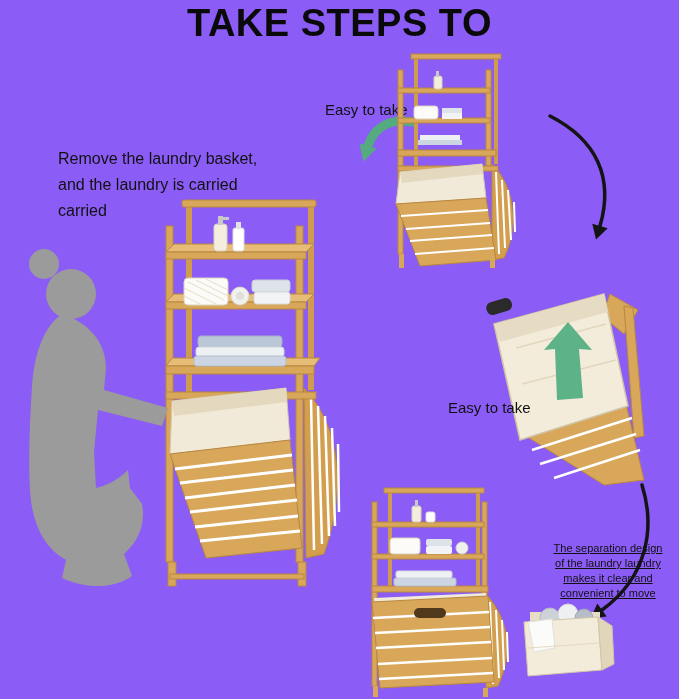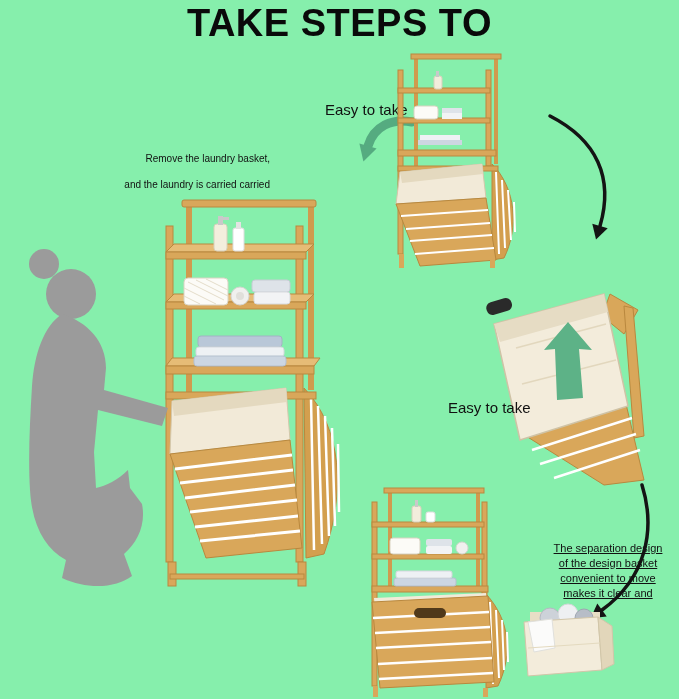--- a/index.html
+++ b/index.html
@@ -1,25 +1,25 @@
 <!DOCTYPE html>
 <html><head>
 <meta charset="utf-8">
 <style>
   html,body{margin:0;padding:0;background:#ffffff;}
   .stage{
-    position:relative;width:679px;height:699px;background:#86efac;overflow:hidden;
+    position:relative;width:679px;height:699px;background:#8b5cf6;overflow:hidden;
     font-family:"Liberation Sans", sans-serif;color:#0a0a0a;
   }
   .abs{position:absolute;}
   .page-title{
     top:0;left:0;width:679px;text-align:center;margin:0;
     font-size:38px;font-weight:800;letter-spacing:.5px;color:#0a0a0a;line-height:46px;
   }
-  .note{font-size:10px;line-height:26px;text-align:right;color:#111;}
+  .note{font-size:16px;line-height:26px;text-align:left;color:#111;}
   .note span{display:block;}
   .step-label{font-size:15px;color:#111;}
   .sep-note{font-size:11px;line-height:15px;text-align:center;color:#111;width:132px;}
   .sep-note span{display:block;text-decoration:underline;}
   svg{display:block;}
 </style>
 </head>
 <body>
 
 <div class="stage">
@@ -187,18 +187,18 @@
     <circle cx="48" cy="16" r="10" fill="#eef0f2" stroke="#d4d7da"></circle>
     <circle cx="64" cy="20" r="9" fill="#b7bdc7" stroke="#9fa6b1"></circle>
     <polygon points="4,24 78,19 82,72 8,78" fill="#f3ecdb" stroke="#d2c6a9"></polygon>
     <polygon points="78,19 92,28 94,66 82,72" fill="#e2d6ba" stroke="#d2c6a9"></polygon>
     <polygon points="8,24 32,21 35,50 14,54" fill="#fbfbfa" stroke="#e0e0dc"></polygon>
     <path d="M8 50 L80 45" stroke="#e4dabf" fill="none"></path>
   </svg>
 
   <div class="abs sep-note" style="left:542px;top:541px;">
     <span>The separation design</span>
-    <span>of the design basket</span>
+    <span>of the laundry laundry</span>
+    <span>makes it clear and</span>
     <span>convenient to move</span>
-    <span>makes it clear and</span>
   </div>
 
 </div>
 
 </body></html>

